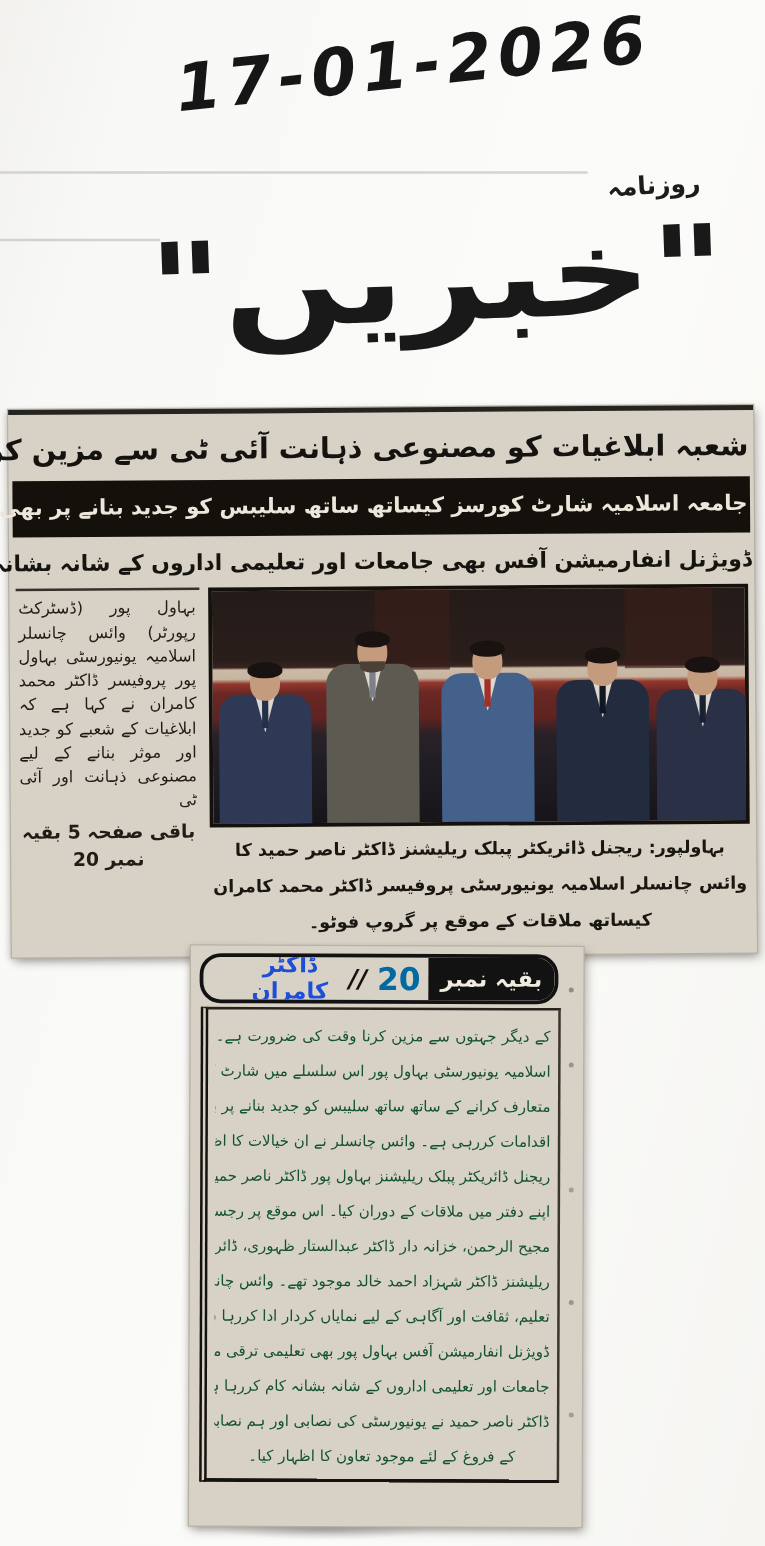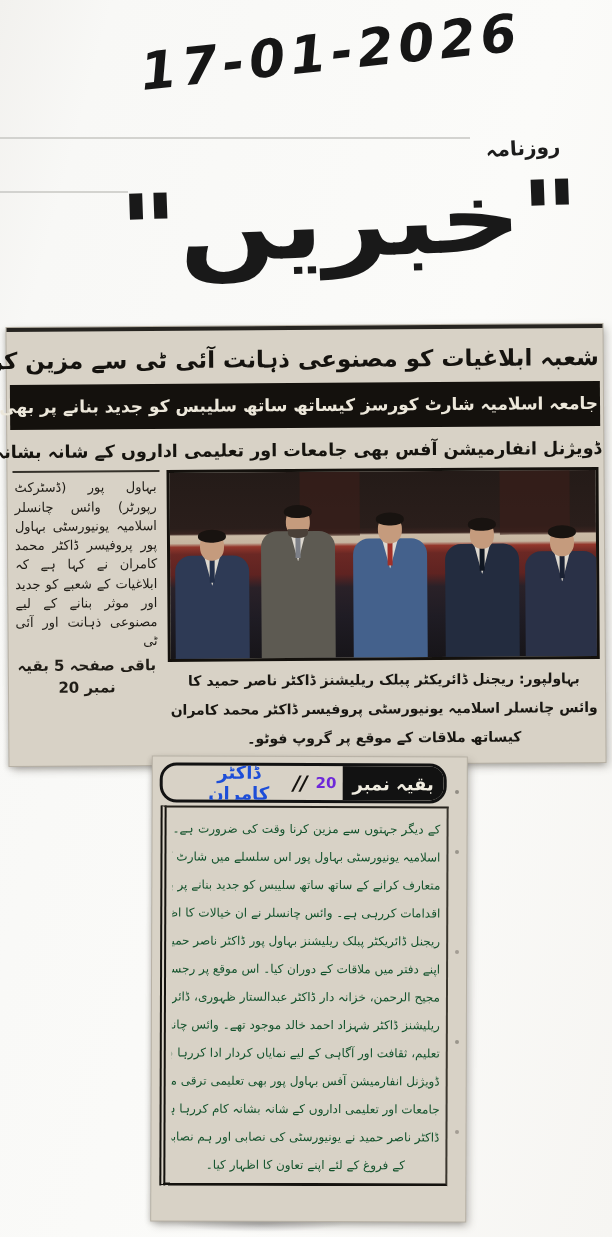--- a/index.html
+++ b/index.html
@@ -73,21 +73,21 @@
   
   .lead-col{flex:1;border-top:2px solid #35322b;padding:5px 3px 0 2px;direction:rtl;
     font-size:13px;line-height:1.48;color:#201d17;text-align:justify;}
   .lead-note{font-weight:bold;font-size:15px;text-align:center;margin-top:3px;direction:rtl;}
   
   .clip-cont{position:absolute;left:152px;top:757px;width:314px;height:464px;transform:rotate(0.2deg);}
   .cont-header{margin:6px 20px 3px 7px;height:34px;border:3px solid #121212;border-radius:17px;
     display:flex;direction:rtl;align-items:center;overflow:hidden;background:#d8d2c6;}
   .rem-badge{background:#121212;color:#f0ece0;height:100%;display:flex;align-items:center;
     padding:0 10px;font-size:18px;font-weight:bold;}
-  .rem-num{font-size:15px;font-weight:bold;color:#6d28d9;padding:0 6px;font-family:"DejaVu Sans",sans-serif;}
+  .rem-num{font-size:25px;font-weight:bold;color:#0369a1;padding:0 6px;font-family:"DejaVu Sans",sans-serif;}
   .rem-slash{font-size:20px;font-weight:bold;font-style:italic;color:#14120e;padding:0 2px;}
   .rem-title{flex:1;text-align:center;font-size:18px;font-weight:bold;color:#1d4ed8;padding-left:24px;}
   .cont-body{margin:0 18px 8px 8px;border-top:2px solid #26231d;border-bottom:3px solid #14120e;
     border-left:6px double #14120e;border-right:2px solid #3a362e;padding:7px 6px 4px;}
   .cline{direction:rtl;height:28px;line-height:28px;font-size:12px;color:#14532d;
     text-align:justify;text-align-last:justify;overflow:hidden;white-space:nowrap;}
   .cline.last{text-align-last:center;}
   
   .torn-marks{position:absolute;left:455px;top:790px;width:4px;height:4px;border-radius:50%;
     background:rgba(40,38,32,.4);
@@ -158,17 +158,17 @@
     <div class="cline">متعارف کرانے کے ساتھ ساتھ سلیبس کو جدید بنانے پر بھی</div>
     <div class="cline">اقدامات کررہی ہے۔ وائس چانسلر نے ان خیالات کا اظہار</div>
     <div class="cline">ریجنل ڈائریکٹر پبلک ریلیشنز بہاول پور ڈاکٹر ناصر حمید سے</div>
     <div class="cline">اپنے دفتر میں ملاقات کے دوران کیا۔ اس موقع پر رجسٹرار محمد</div>
     <div class="cline">مجیح الرحمن، خزانہ دار ڈاکٹر عبدالستار ظہوری، ڈائریکٹر پبلک</div>
     <div class="cline">ریلیشنز ڈاکٹر شہزاد احمد خالد موجود تھے۔ وائس چانسلر نے کہا</div>
     <div class="cline">تعلیم، ثقافت اور آگاہی کے لیے نمایاں کردار ادا کررہا ہے۔</div>
     <div class="cline">ڈویژنل انفارمیشن آفس بہاول پور بھی تعلیمی ترقی میں</div>
     <div class="cline">جامعات اور تعلیمی اداروں کے شانہ بشانہ کام کررہا ہے۔</div>
     <div class="cline">ڈاکٹر ناصر حمید نے یونیورسٹی کی نصابی اور ہم نصابی سرگرمیوں</div>
-    <div class="cline last">کے فروغ کے لئے اپنے تعاون کا اظہار کیا۔</div>
+    <div class="cline last">کے فروغ کے لئے موجود تعاون کا اظہار کیا۔</div>
   </div>
 </div>
 
 <div class="torn-marks"></div>
 
 </body></html>

